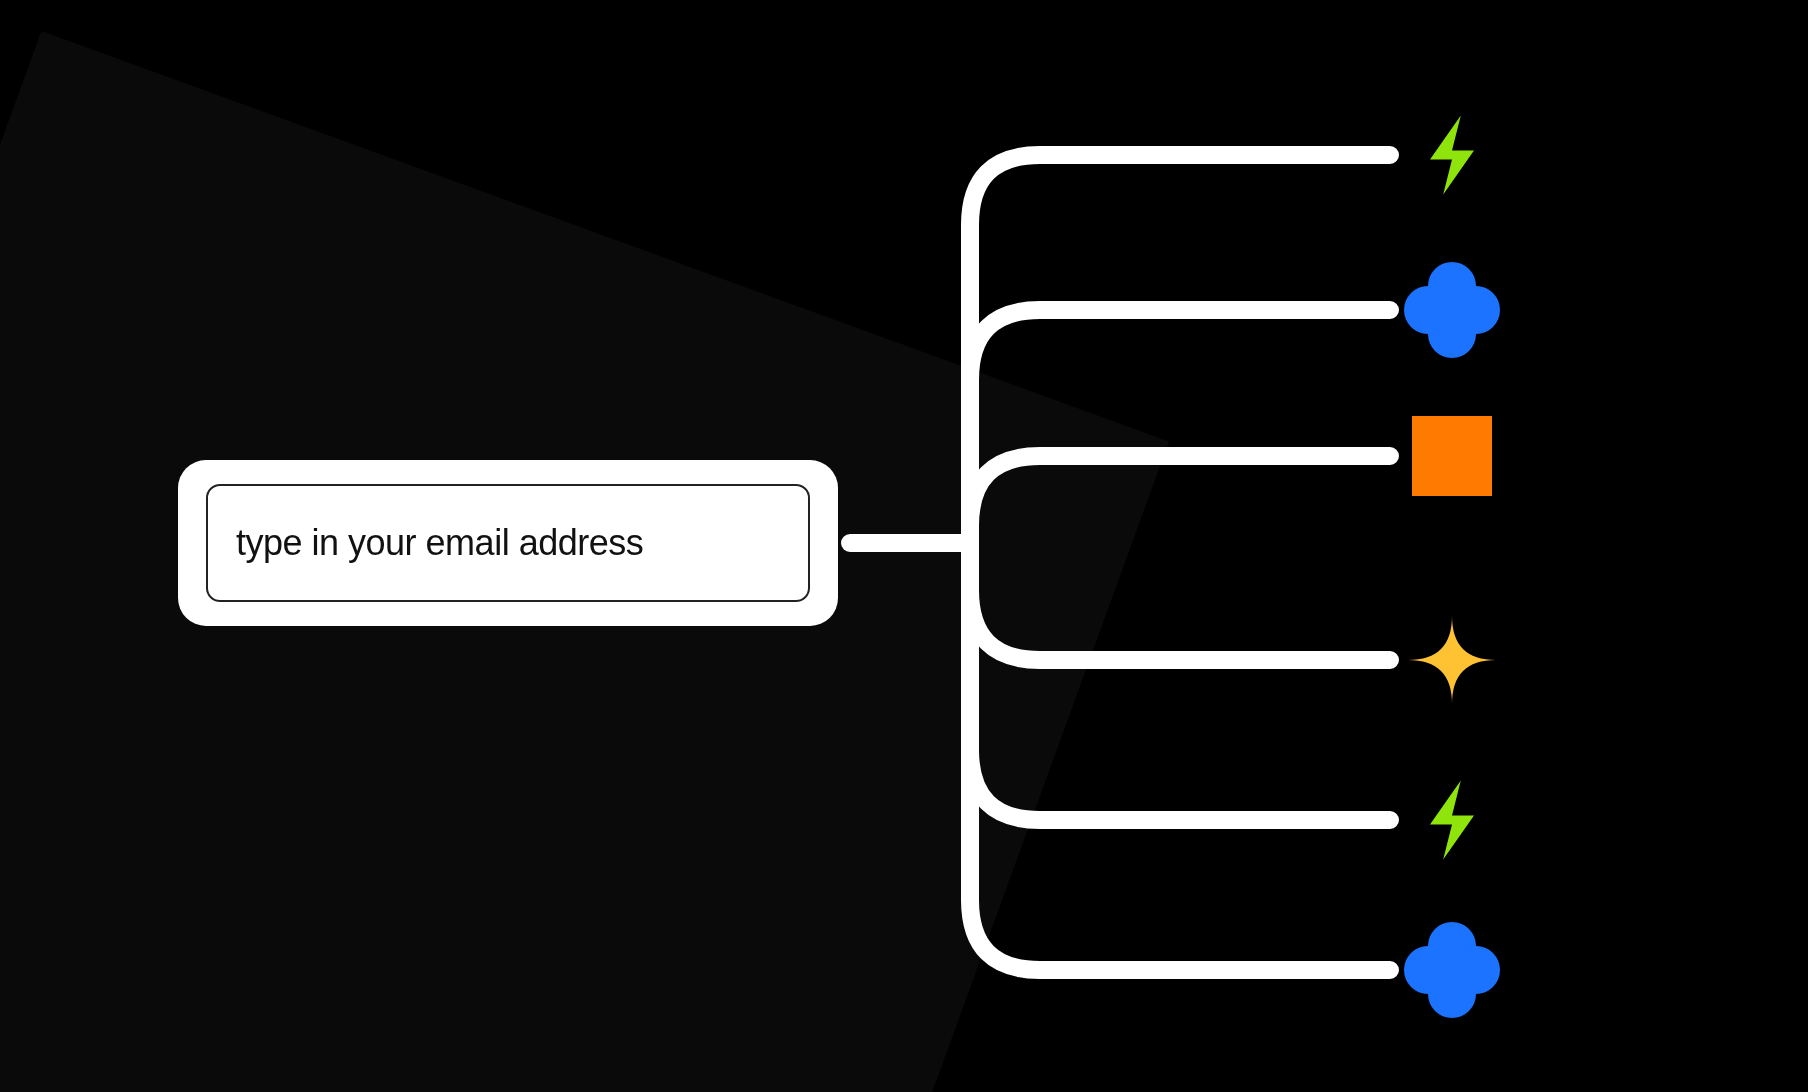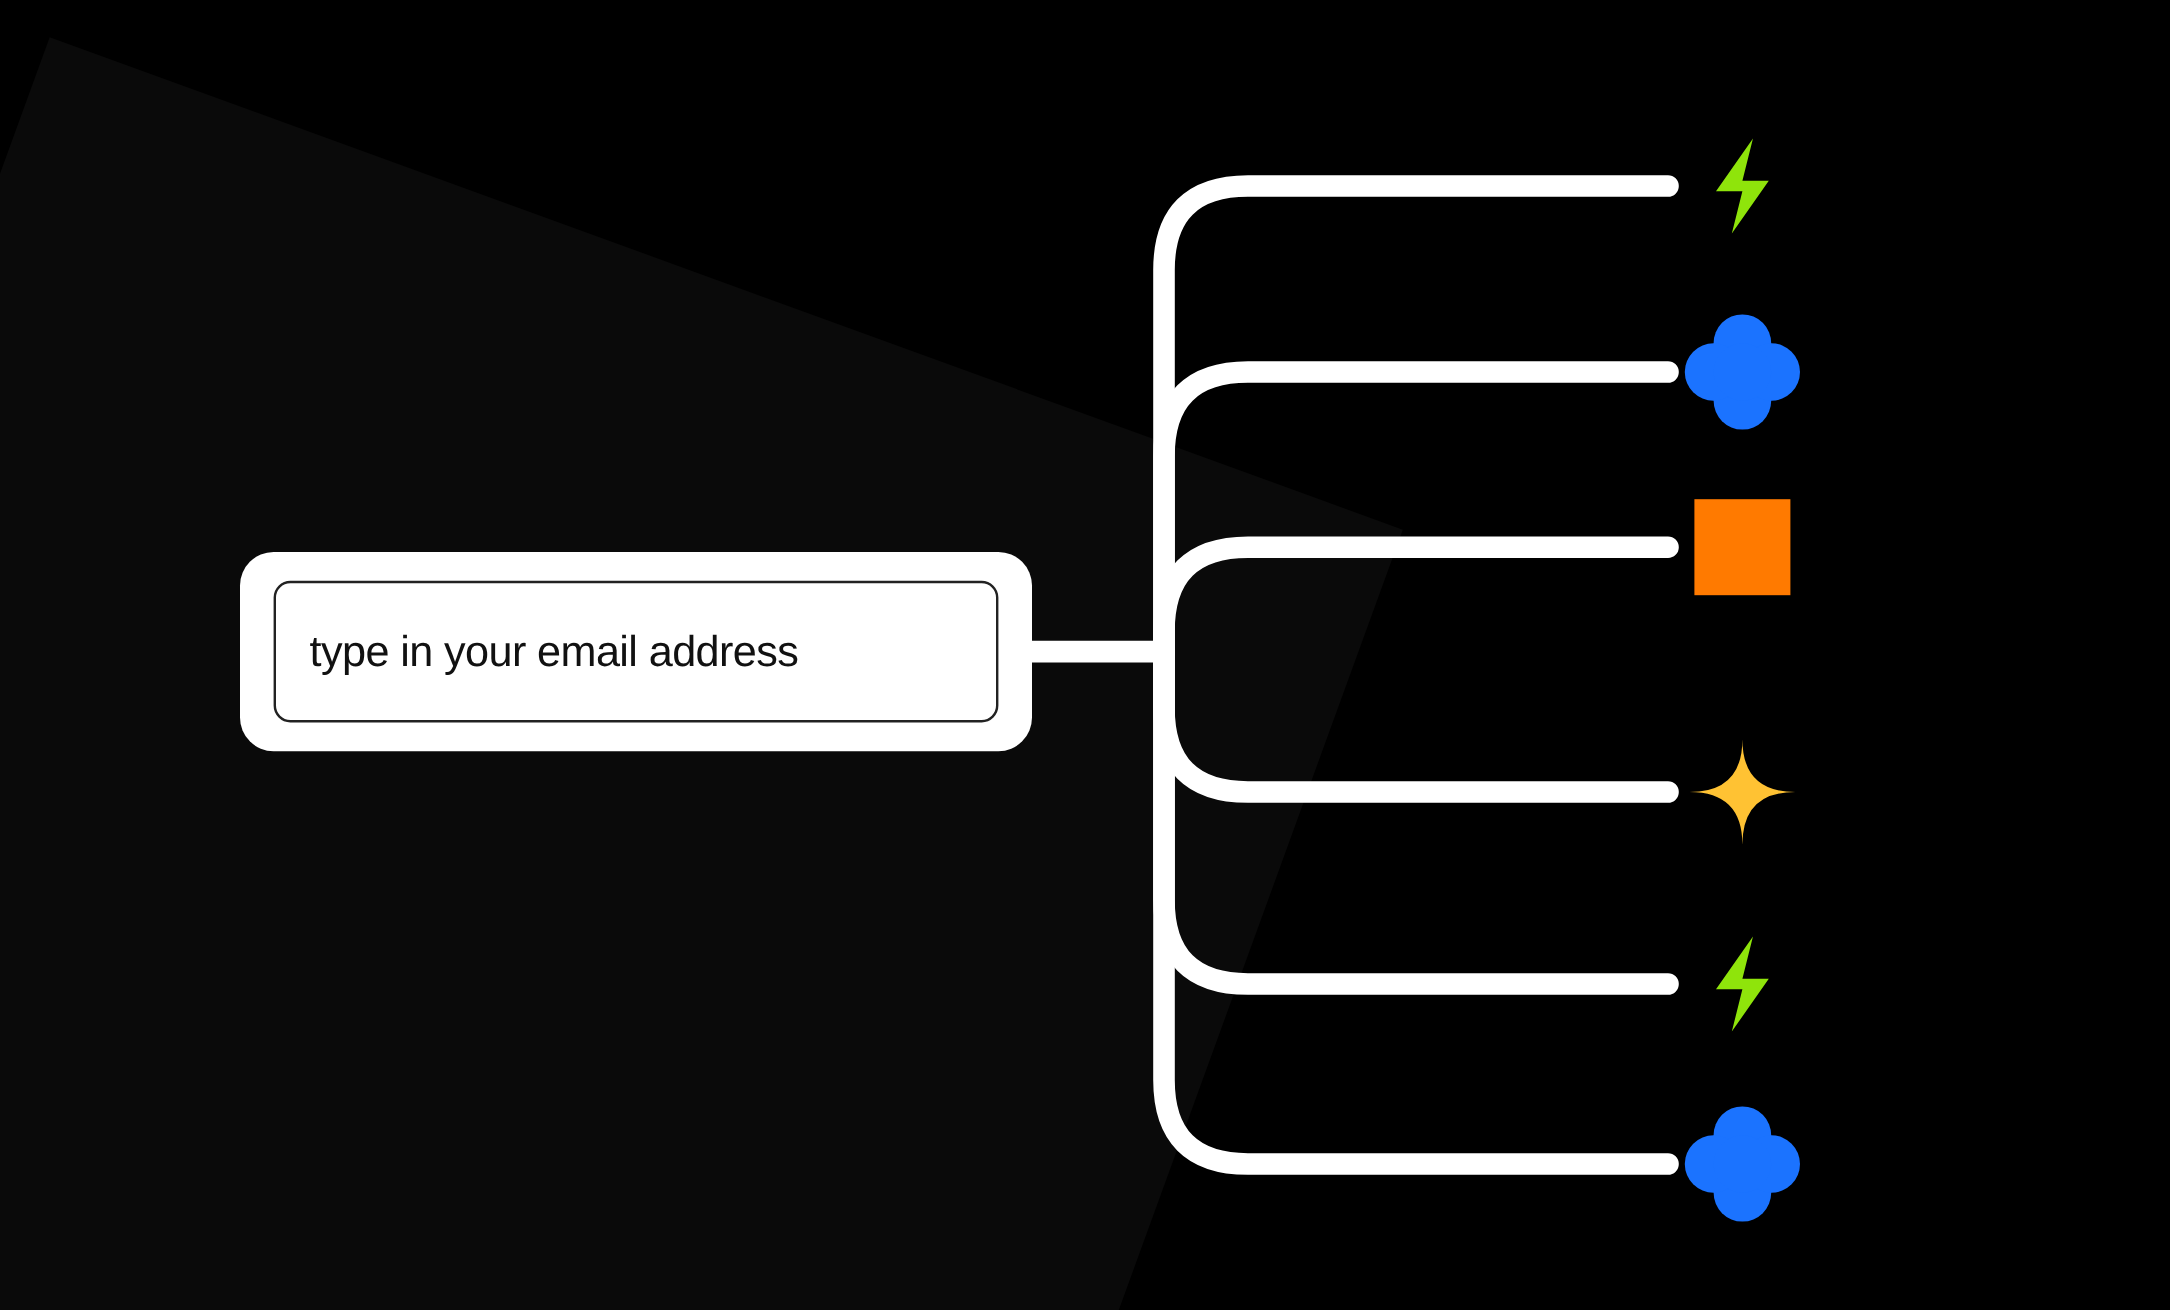--- a/index.html
+++ b/index.html
@@ -24,21 +24,21 @@
     }
     .canvas {
       position: relative;
       width: 100%;
       height: 100%;
       z-index: 1;
     }
     
     .card {
       position: absolute;
-      left: 200px;
+      left: 178px;
       top: 460px;
       width: 660px;
       height: 166px;
       background: #fff;
       border-radius: 28px;
       display: flex;
       align-items: center;
       padding: 24px 28px;
     }
     .input-box {

